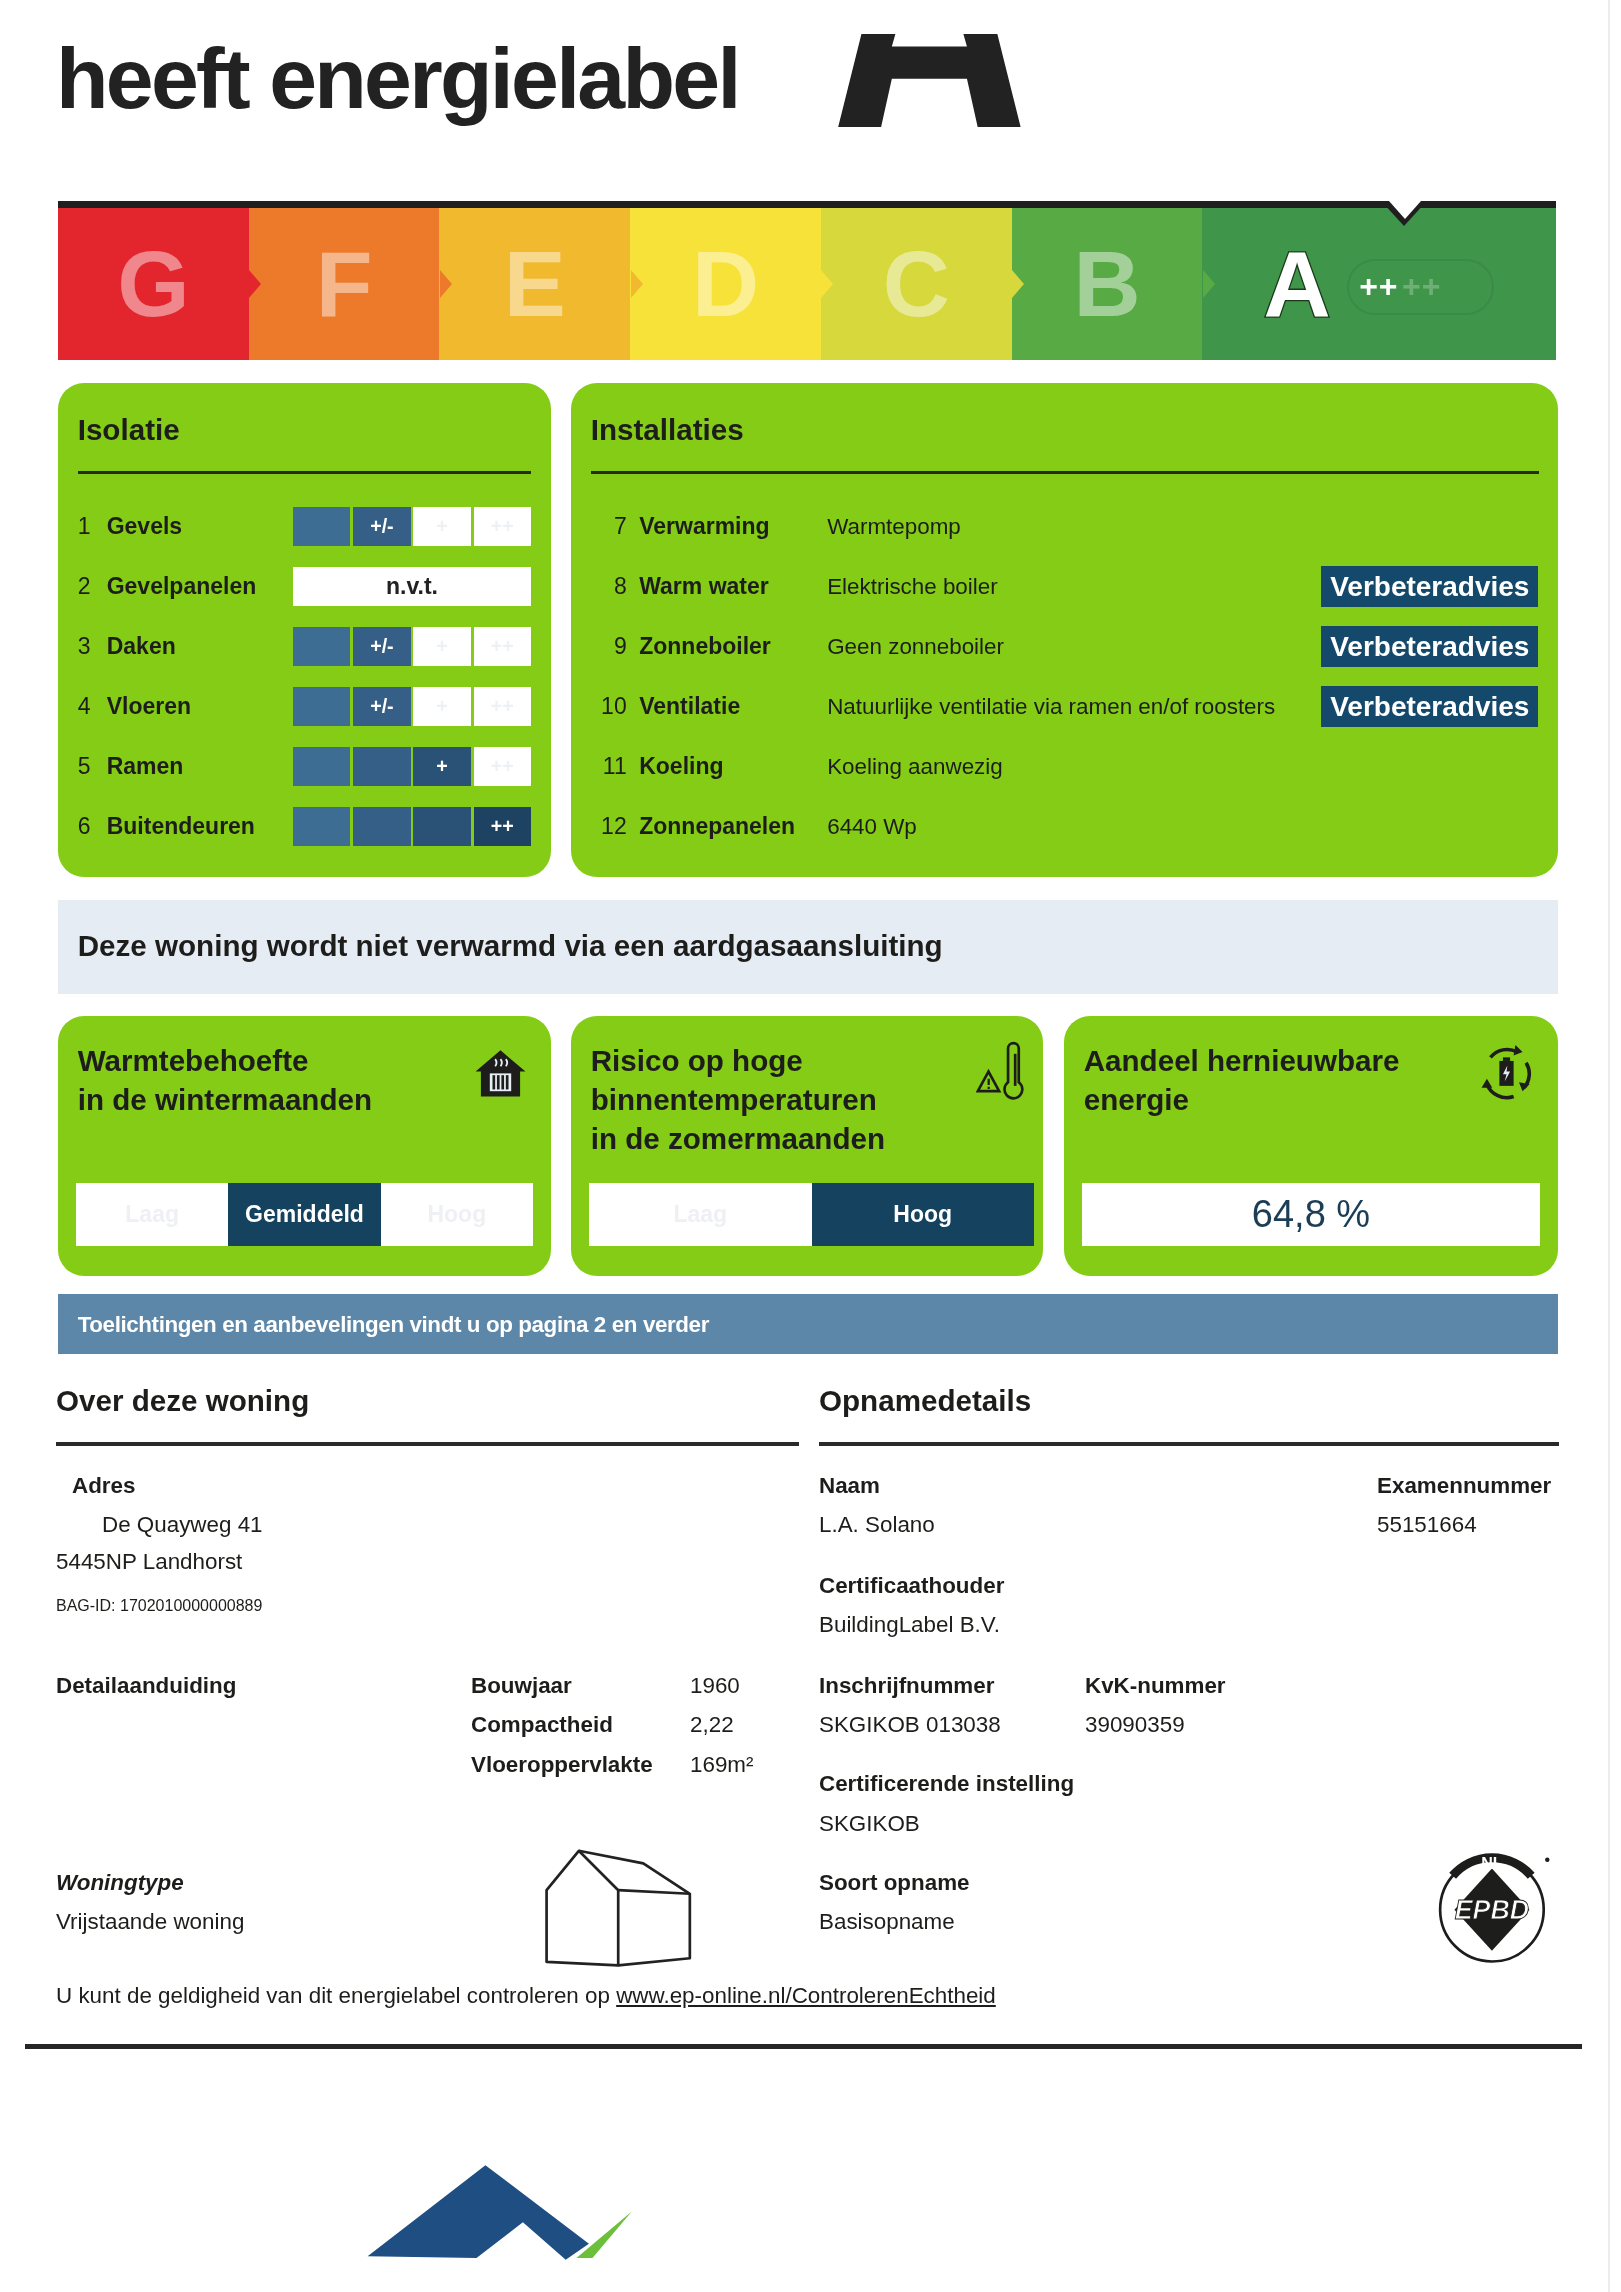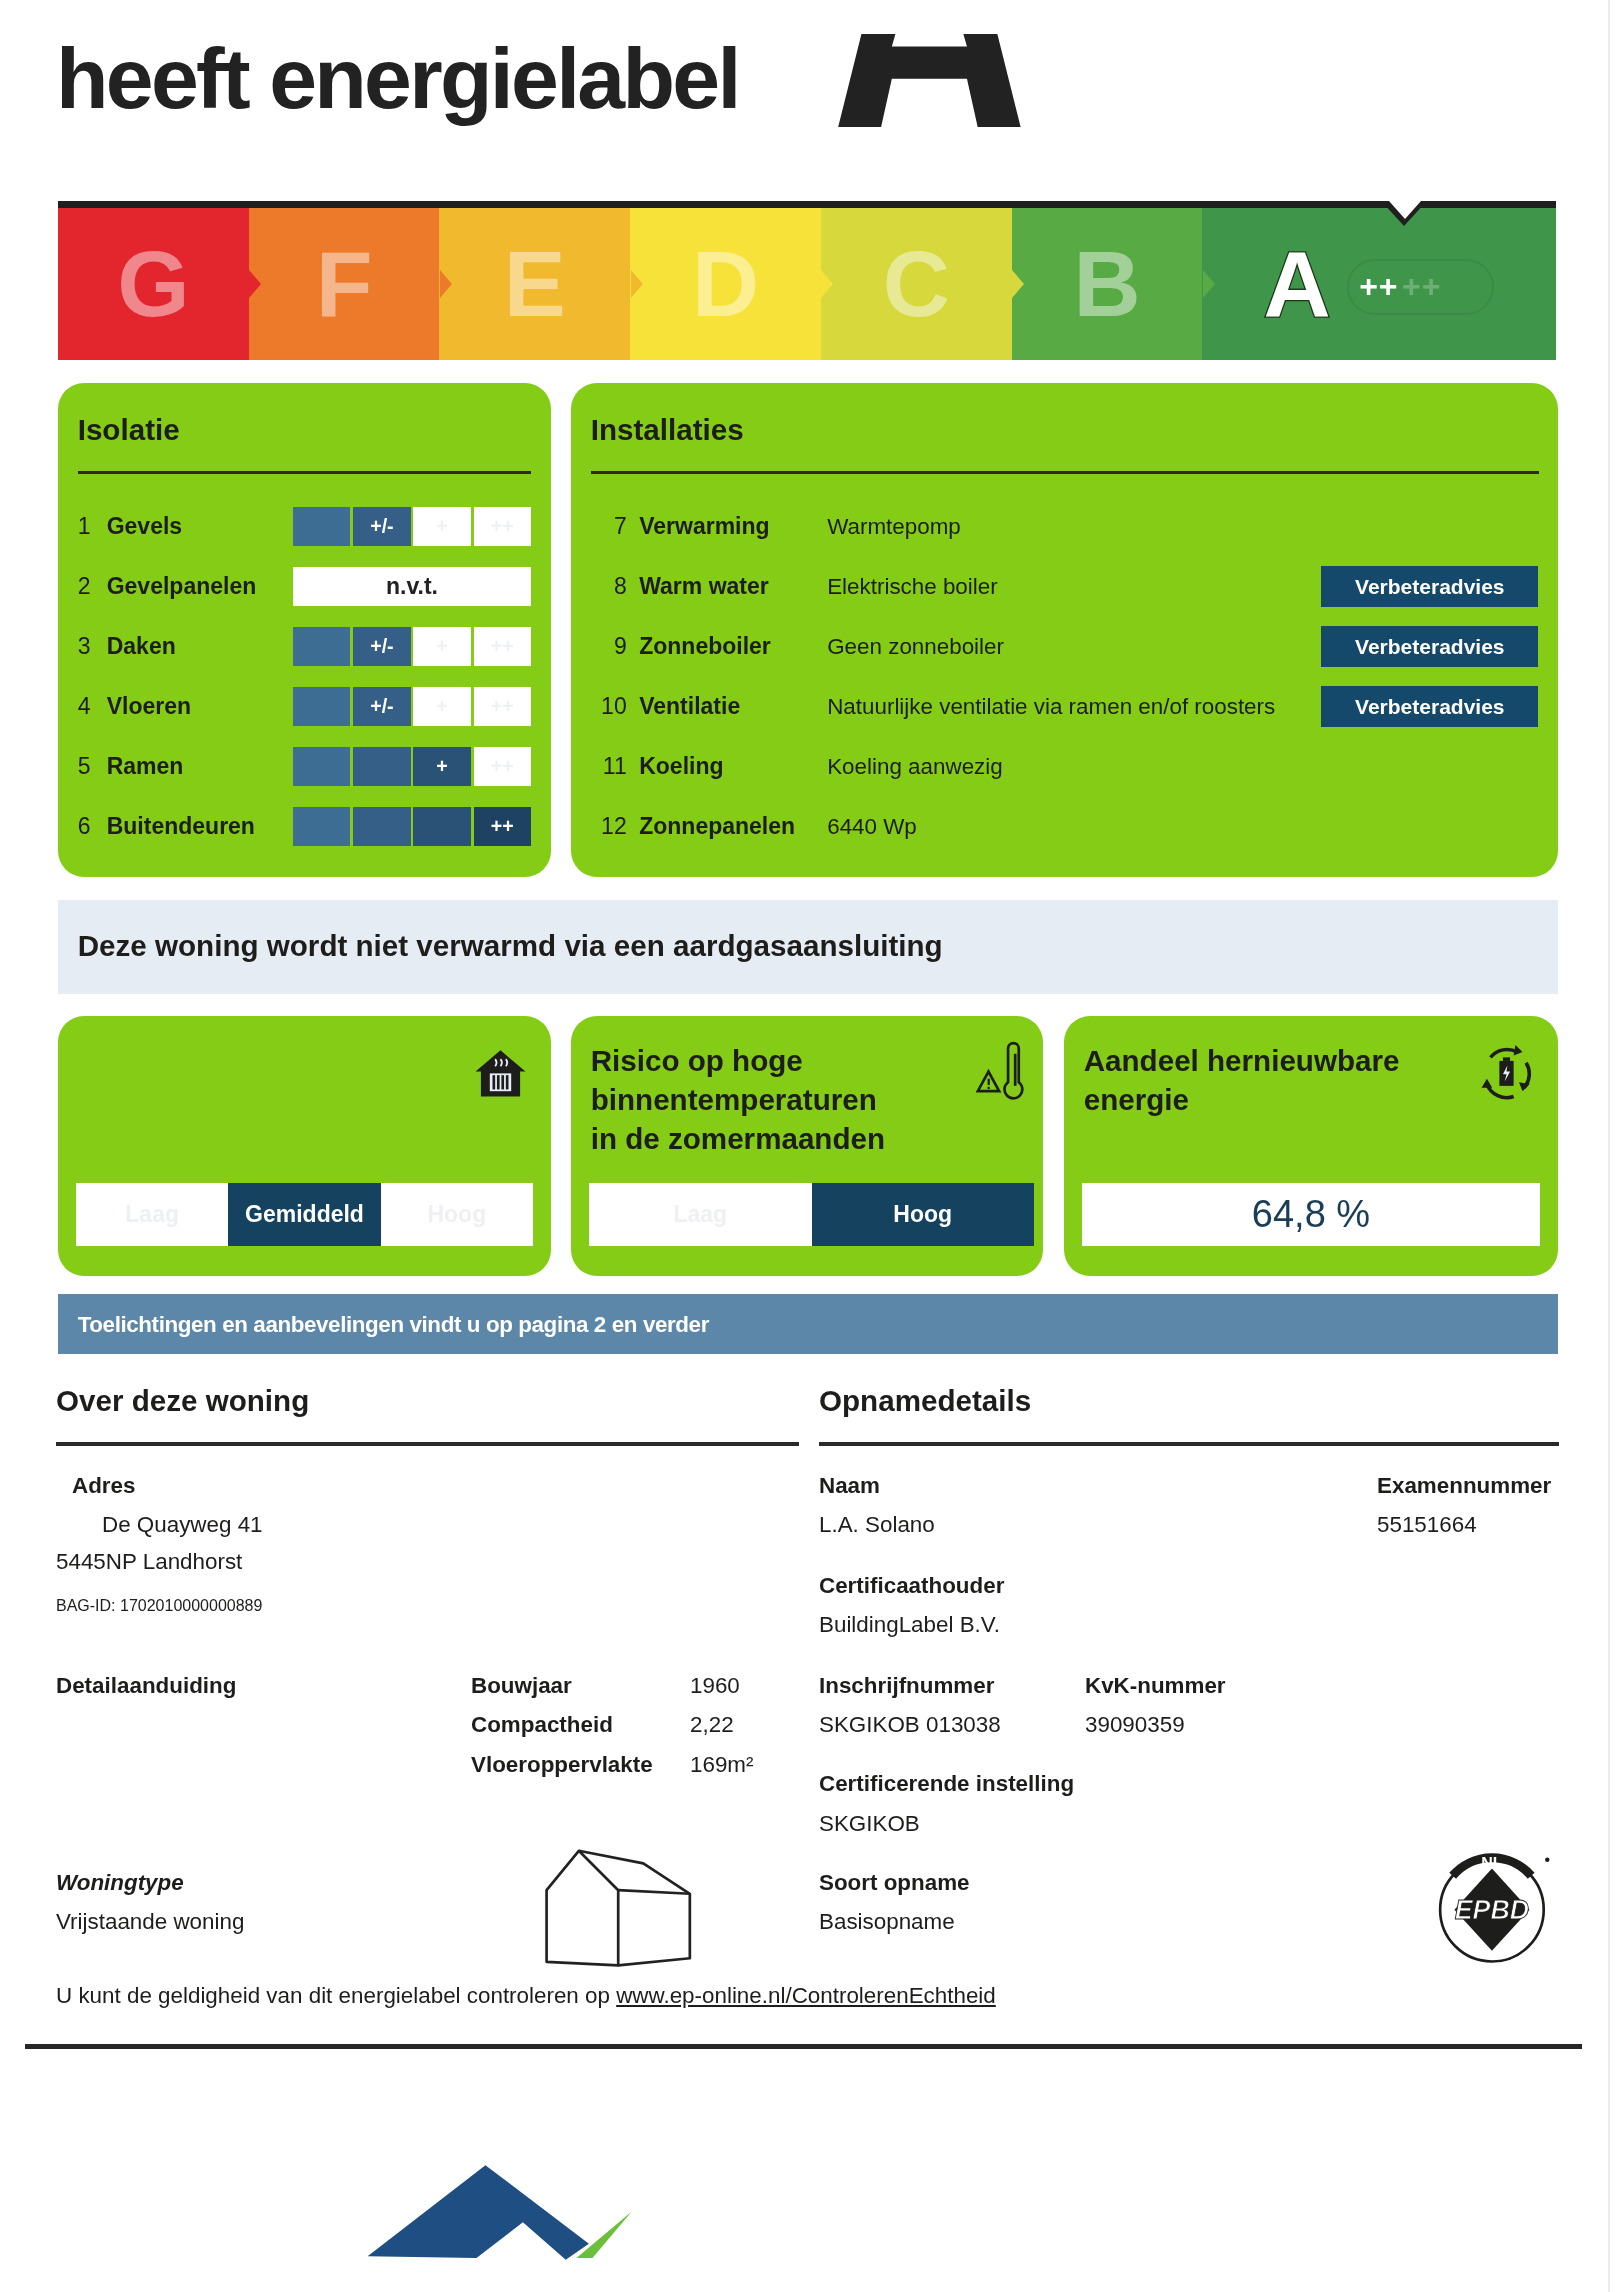--- a/index.html
+++ b/index.html
@@ -42,21 +42,21 @@
   .iso-cell.l1 { background: #3d6d93; }
   .iso-cell.l2 { background: #355f86; }
   .iso-cell.l3 { background: #2a5276; }
   .iso-cell.l4 { background: #1e4262; }
   .iso-nvt { position: absolute; left: 235px; width: 238px; height: 39px; background: #fff; display: flex; align-items: center; justify-content: center; font-size: 23px; font-weight: bold; color: #222; }
 
   .inst-row { position: absolute; left: 19.7px; height: 39px; width: 949px; display: flex; align-items: center; font-size: 23px; }
   .inst-row .num { width: 36px; text-align: right; }
   .inst-row .name { margin-left: 12.5px; width: 188px; font-weight: bold; }
   .inst-row .val { margin-left: 0; }
-  .advice-btn { position: absolute; right: 19.7px; width: 217px; height: 41px; background: #15496b; color: #ffffff; font-size: 21px; font-weight: bold; display: flex; align-items: center; justify-content: center; }
+  .advice-btn { position: absolute; right: 19.7px; width: 217px; height: 41px; background: #15496b; color: #ffffff; font-size: 28px; font-weight: bold; display: flex; align-items: center; justify-content: center; }
 
   .gas-banner { left: 58px; top: 900px; width: 1500px; height: 94px; background: #e6ecf3; }
   .gas-banner span { position: absolute; left: 19.7px; top: 29px; font-size: 29.6px; font-weight: bold; color: #1d1d1b; }
 
   .card-title { position: absolute; left: 19.7px; top: 25px; font-size: 29.6px; font-weight: bold; line-height: 39px; }
   .card-icon { position: absolute; top: 25px; width: 57px; height: 63px; }
   .scale { position: absolute; left: 18px; right: 18px; bottom: 30px; height: 63px; display: flex; background: #fff; }
   .scale-opt { flex: 1; display: flex; align-items: center; justify-content: center; font-size: 23px; font-weight: bold; color: #eef0f3; }
   .scale-opt.active { background: #14425f; color: #ffffff; }
   .pct-box { position: absolute; left: 18px; right: 18px; bottom: 30px; height: 63px; background: #fff; display: flex; align-items: center; justify-content: center; font-size: 38px; color: #1b3d56; }
@@ -223,20 +223,24 @@
         <span class="val">6440 Wp</span>
       </div>
     </div>
 </div>
 
 <div class="abs gas-banner">
   <span>Deze woning wordt niet verwarmd via een aardgasaansluiting</span>
 </div>
 
 <div class="abs panel" style="left:58px;top:1016px;width:493px;height:260px;">
+  <div class="card-title">
+    <div>Warmtebehoefte</div>
+    <div>in de wintermaanden</div>
+  </div>
   <svg class="card-icon" style="left:414px;" viewBox="0 0 64 70">
     <polygon points="32,10 4,34 10,34 10,62 54,62 54,34 60,34" fill="#1d1d1b"></polygon>
     <rect x="20" y="36" width="24" height="20" fill="#e8eef5"></rect>
     <rect x="23" y="38" width="3" height="16" fill="#1d1d1b"></rect>
     <rect x="28" y="38" width="3" height="16" fill="#1d1d1b"></rect>
     <rect x="33" y="38" width="3" height="16" fill="#1d1d1b"></rect>
     <rect x="38" y="38" width="3" height="16" fill="#1d1d1b"></rect>
     <path d="M26 28 q3 -4 0 -8 M32 28 q3 -4 0 -8 M38 28 q3 -4 0 -8" stroke="#e8eef5" stroke-width="2" fill="none"></path>
   </svg>
   <div class="scale" id="scale-warmte">

